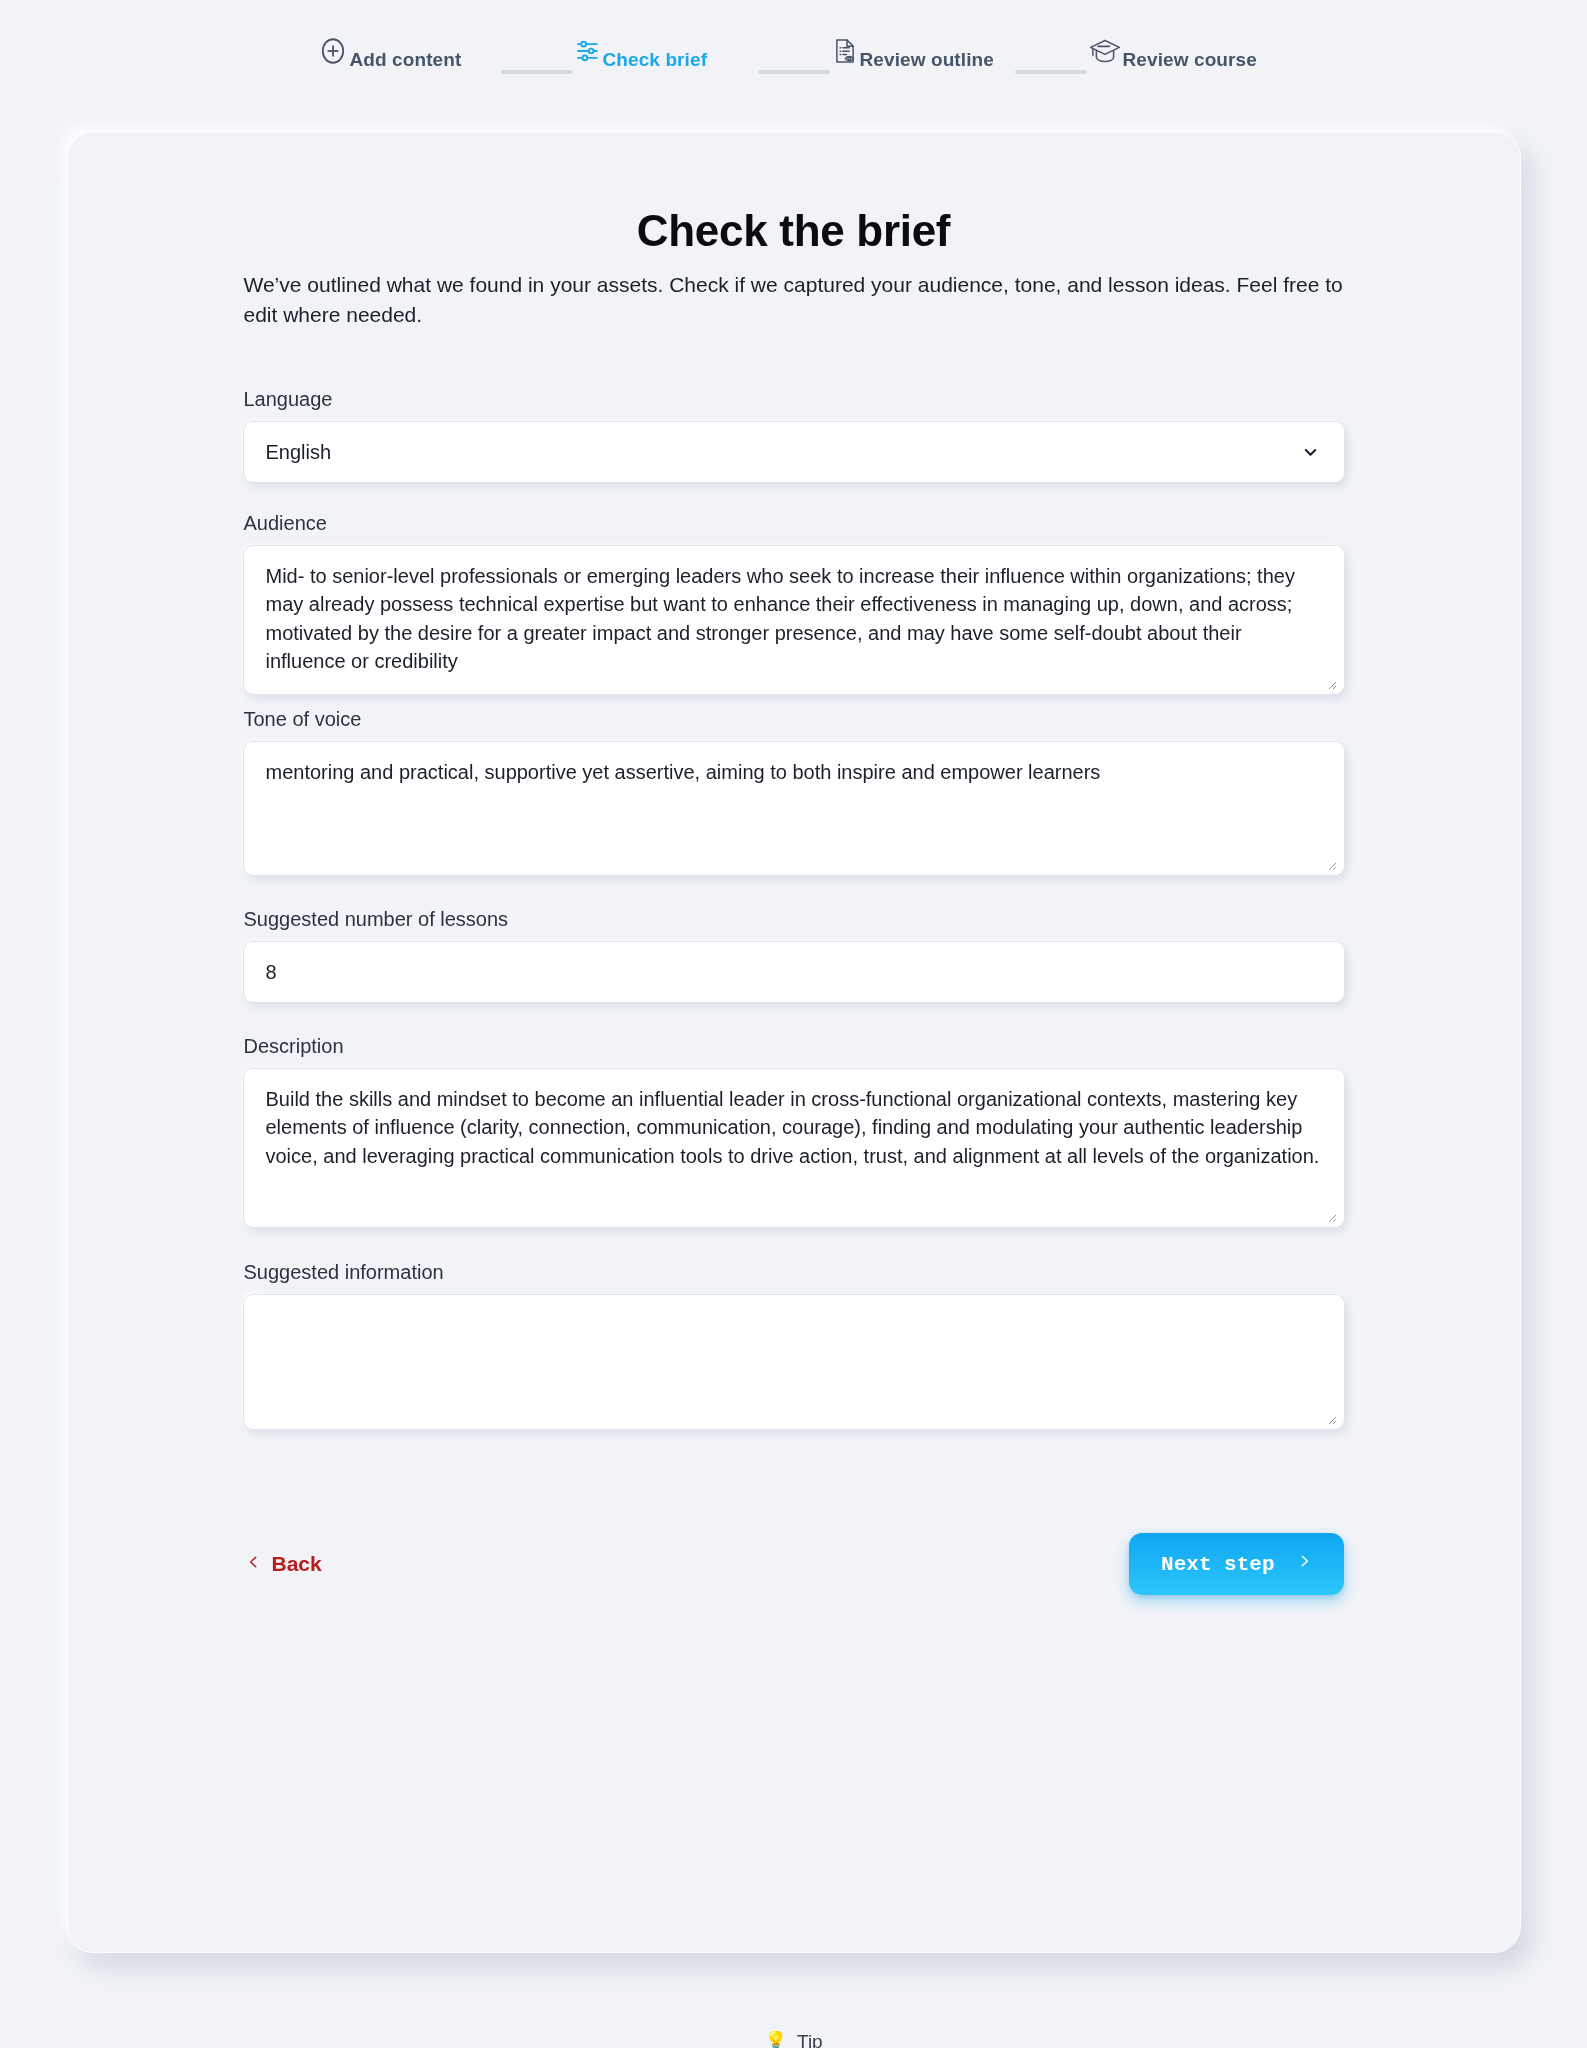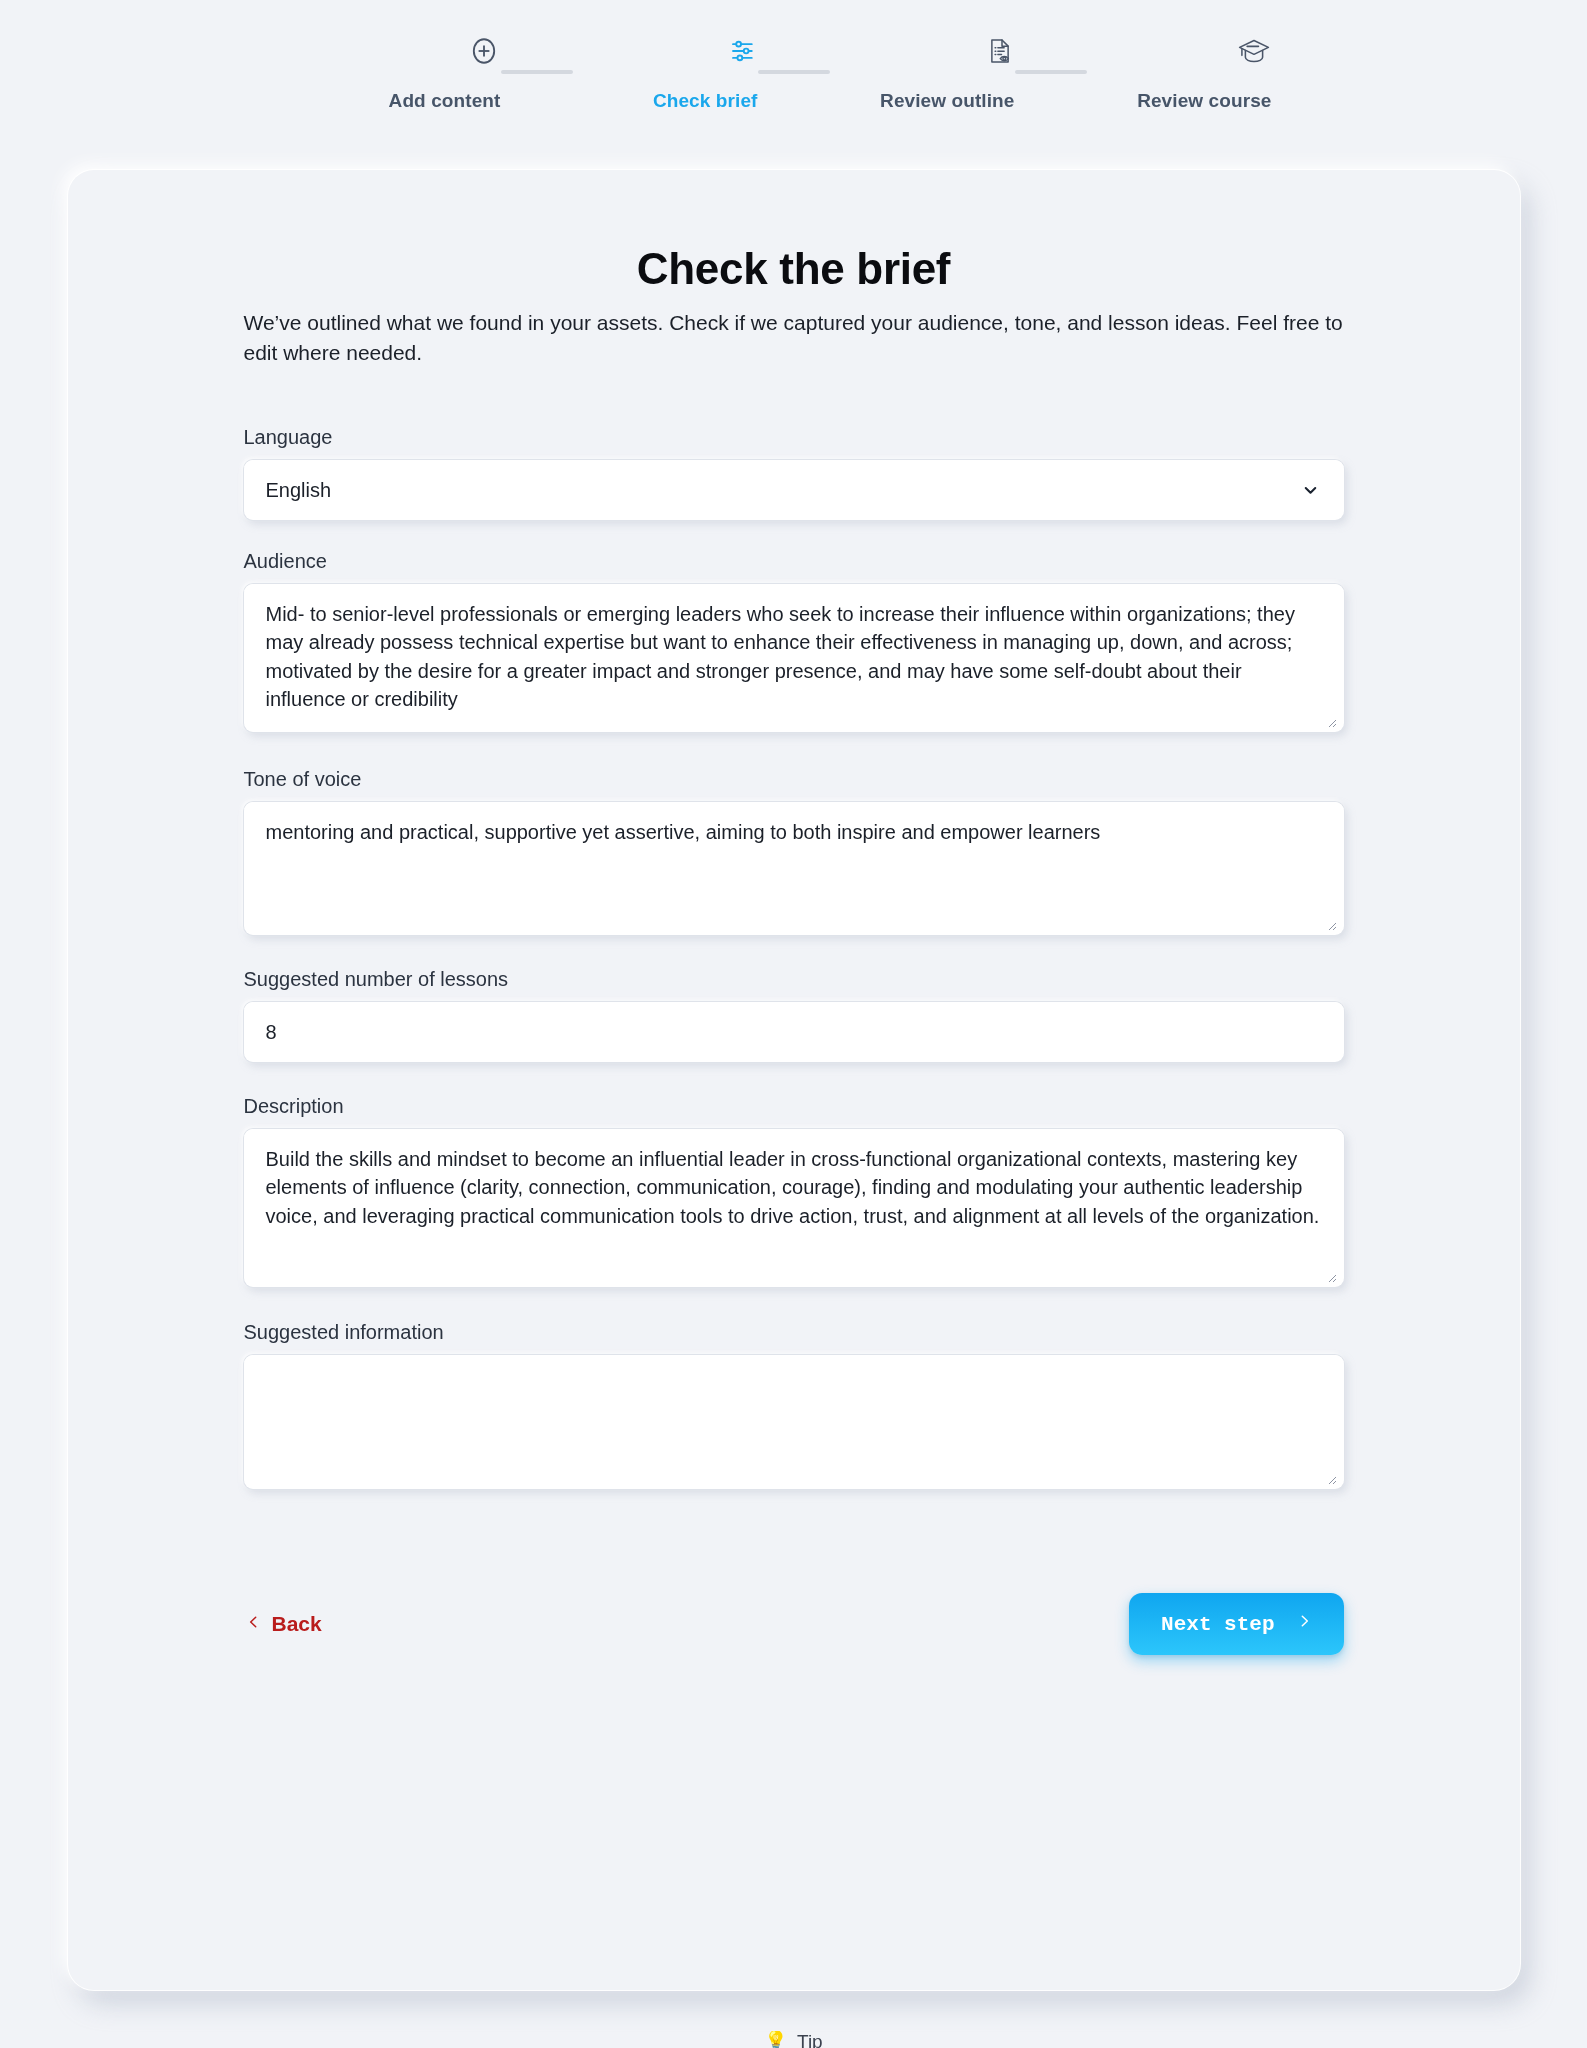--- a/index.html
+++ b/index.html
@@ -16,22 +16,22 @@
   
   .stepper {
     width: 100%;
     padding-top: 30px;
     display: flex;
     justify-content: center;
     align-items: flex-start;
   }
   .step {
     display: flex;
-    flex-direction: column;
-    align-items: flex-end;
+    flex-direction: row;
+    align-items: center;
     width: 185px;
   }
   .step-icon {
     height: 42px;
     display: flex;
     align-items: center;
     justify-content: center;
     color: #4a5568;
   }
   .step-label {
@@ -130,21 +130,21 @@
     color: #1b2330;
     display: flex;
   }
   input.control { height: 60px; padding: 0 22px; }
   textarea.control { display: block; }
   .ta-audience { height: 148px; }
   .ta-tone { height: 133px; }
   .ta-desc { height: 158px; }
   .ta-extra { height: 134px; }
 
-  .field-audience { margin-bottom: 36px; }
+  .field-audience { margin-bottom: 14px; }
   .field-tone { margin-bottom: 33px; }
   .field-lessons { margin-bottom: 33px; }
   .field-desc { margin-bottom: 34px; }
   .field-extra { margin-bottom: 0; }
 
   
   .ta-wrap { position: relative; }
   .grip {
     position: absolute;
     right: 7px;

